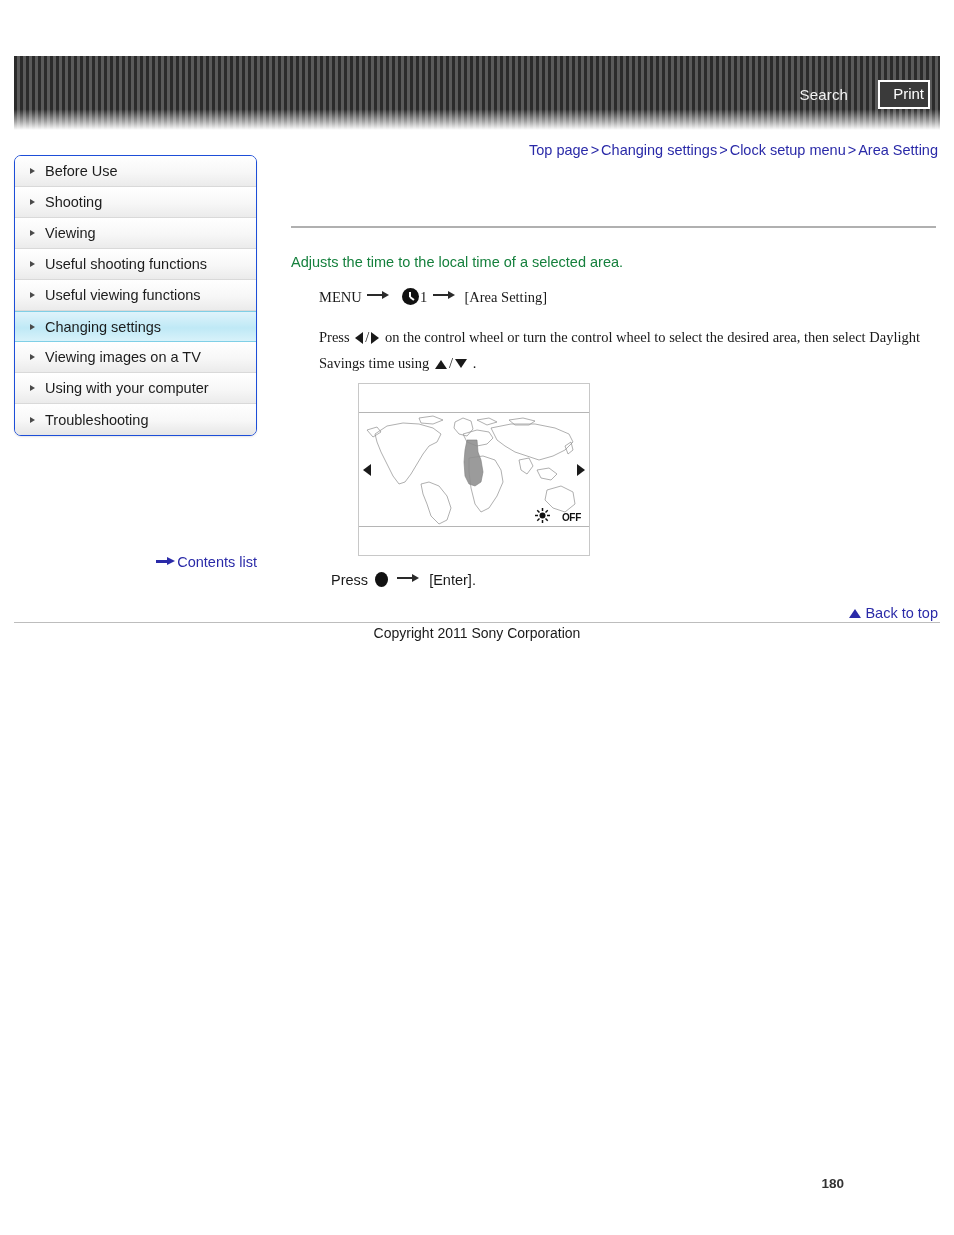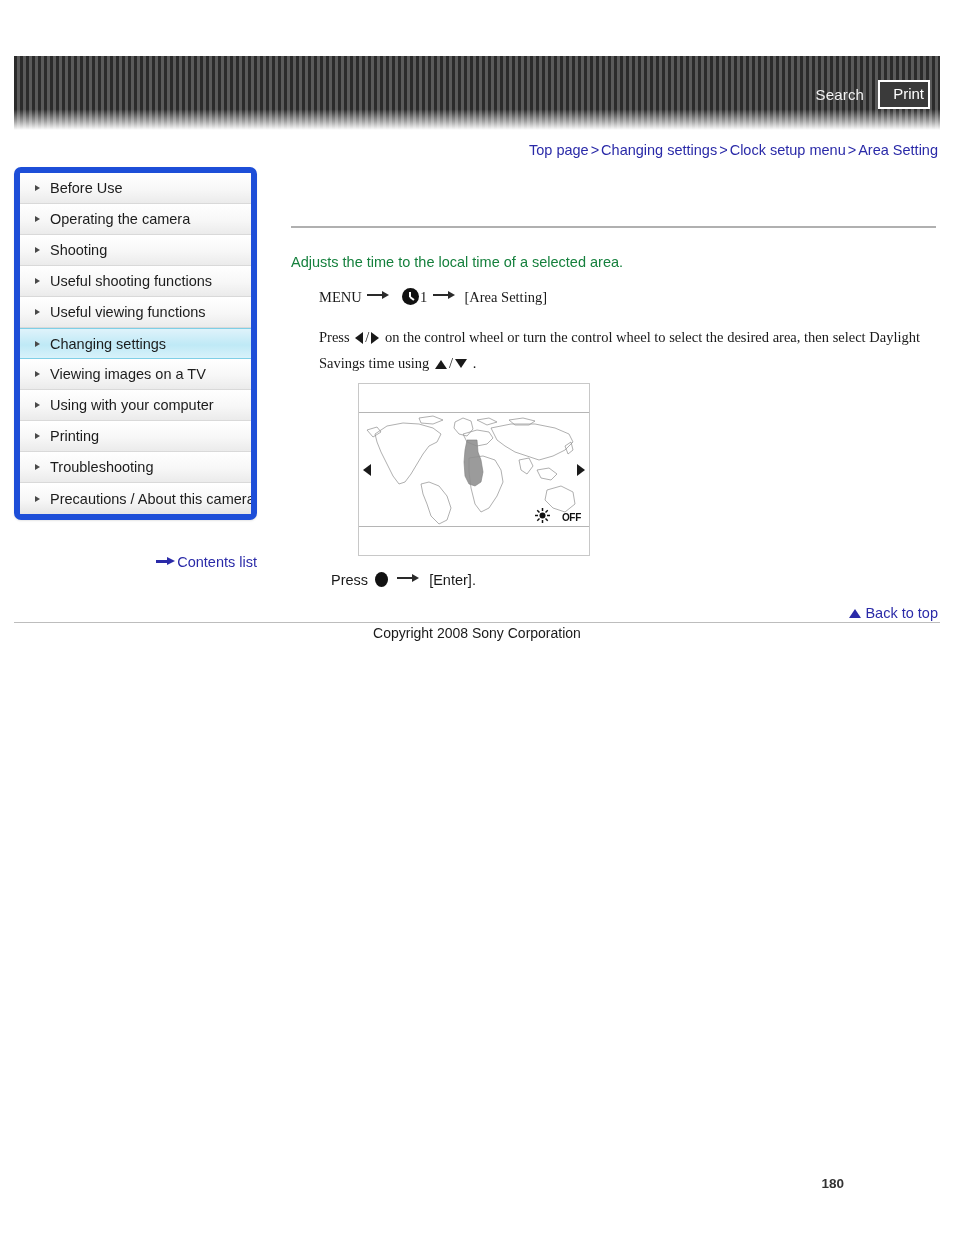--- a/index.html
+++ b/index.html
@@ -42,21 +42,21 @@
     display: flex;
     align-items: center;
     gap: 14px;
   }
   .search-link {
     color: #f2f2f2;
     font-size: 15px;
     letter-spacing: 0.2px;
     text-decoration: none;
     line-height: 1;
-    padding: 2px 0;
+    padding: 2px 16px;
   }
   .print-button {
     color: #ffffff;
     font-size: 15px;
     border: 2px solid #ffffff;
     background: #3a3a3a;
     padding: 3px 4px 5px 13px;
     line-height: 1.15;
     display: inline-block;
   }
@@ -76,23 +76,23 @@
   }
   .breadcrumb .sep {
     color: #2a2aa8;
     padding: 0 2px;
   }
 
   
   .sidebar {
     position: absolute;
     left: 14px;
-    top: 167px;
+    top: 155px;
     width: 243px;
-    border: 6px solid #1d4ed8;
+    border: 1px solid #1d4ed8;
     border-radius: 7px;
     background: #ffffff;
     overflow: hidden;
     box-shadow: 0 1px 2px rgba(0,0,0,0.10);
   }
   .side-item {
     position: relative;
     height: 31px;
     display: flex;
     align-items: center;
@@ -364,57 +364,49 @@
   <a href="#">Top page</a><span class="sep">&gt;</span><a href="#">Changing settings</a><span class="sep">&gt;</span><a href="#">Clock setup menu</a><span class="sep">&gt;</span><a href="#">Area Setting</a>
 </div>
 
 <nav class="sidebar">
   <div class="side-item">
     <span class="bullet-tri"></span>
     <span>Before Use</span>
   </div>
   <div class="side-item">
     <span class="bullet-tri"></span>
-    <span>Operating the camera</span>
-  </div>
-  <div class="side-item">
-    <span class="bullet-tri"></span>
     <span>Shooting</span>
   </div>
   <div class="side-item">
     <span class="bullet-tri"></span>
+    <span>Viewing</span>
+  </div>
+  <div class="side-item">
+    <span class="bullet-tri"></span>
     <span>Useful shooting functions</span>
   </div>
   <div class="side-item">
     <span class="bullet-tri"></span>
     <span>Useful viewing functions</span>
   </div>
   <div class="side-item active">
     <span class="bullet-tri"></span>
     <span>Changing settings</span>
   </div>
   <div class="side-item">
     <span class="bullet-tri"></span>
     <span>Viewing images on a TV</span>
   </div>
   <div class="side-item">
     <span class="bullet-tri"></span>
     <span>Using with your computer</span>
   </div>
   <div class="side-item">
     <span class="bullet-tri"></span>
-    <span>Printing</span>
-  </div>
-  <div class="side-item">
-    <span class="bullet-tri"></span>
     <span>Troubleshooting</span>
-  </div>
-  <div class="side-item">
-    <span class="bullet-tri"></span>
-    <span>Precautions / About this camera</span>
   </div>
 </nav>
 
 <div class="contents-row">
   <a class="contents-link" href="#">
     <span class="arrow-right-glyph"></span>
     <span>Contents list</span>
   </a>
 </div>
 
@@ -510,14 +502,14 @@
   <span class="dot-btn"></span>
   <span class="ico-arrow-lr"></span>
   <span>[Enter].</span>
 </div>
 
 <a class="back-to-top" href="#">
   <span class="back-tri"></span>
   <span>Back to top</span>
 </a>
 <div class="footer-rule"></div>
-<div class="copyright">Copyright 2008 Sony Corporation</div>
+<div class="copyright">Copyright 2011 Sony Corporation</div>
 <div class="page-number">180</div>
 
 </body></html>

